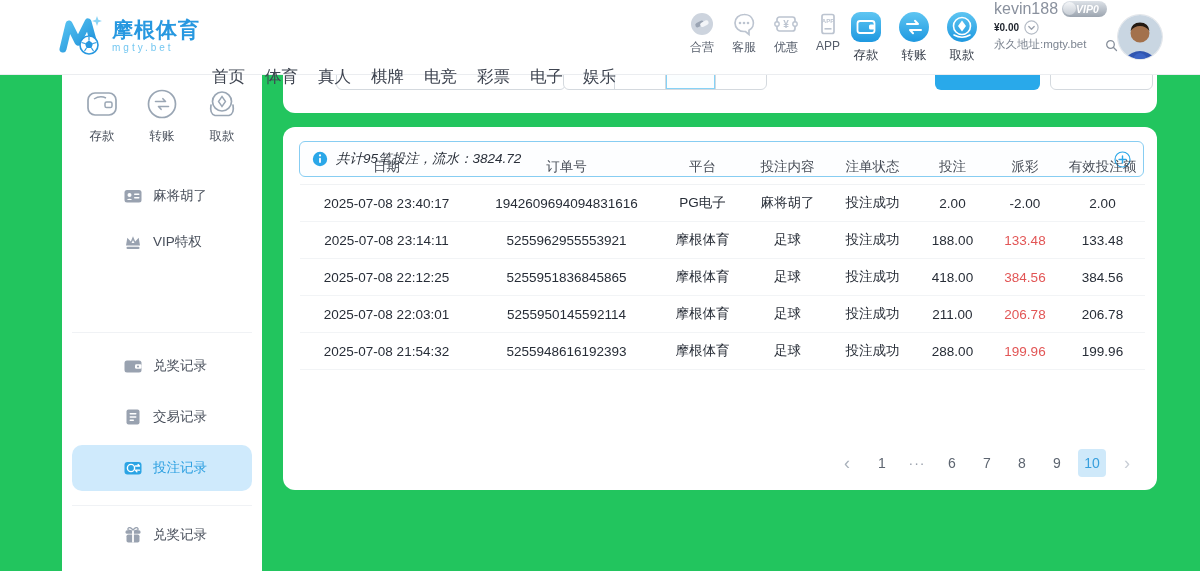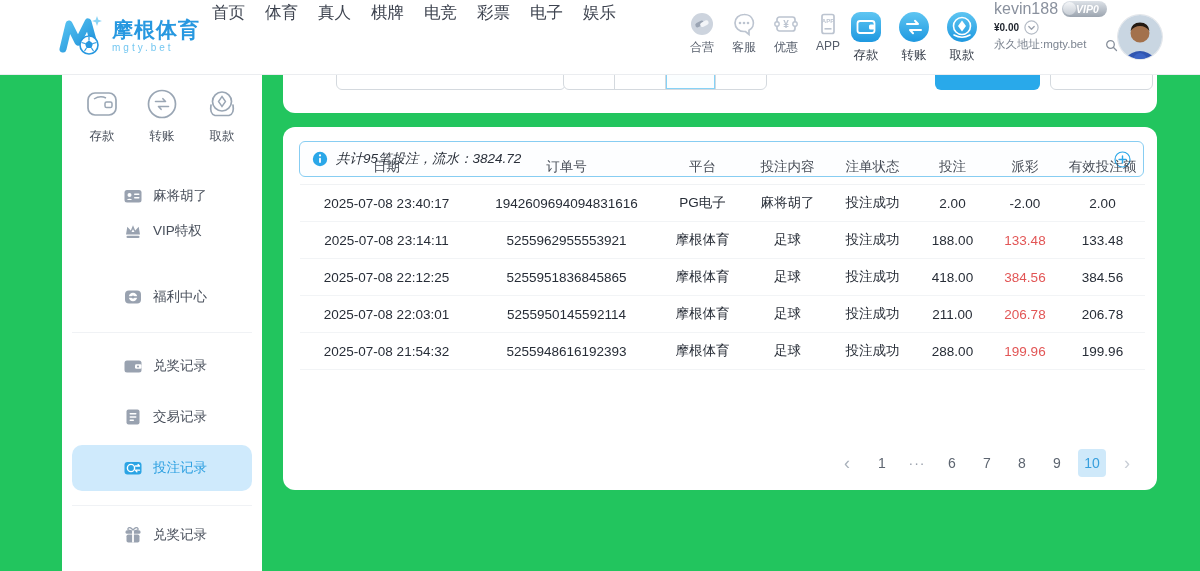--- a/index.html
+++ b/index.html
@@ -5,21 +5,21 @@
   * { margin:0; padding:0; box-sizing:border-box; }
   html,body { width:1200px; height:571px; }
   body { font-family:"Liberation Sans","DejaVu Sans",sans-serif; }
   .stage { position:relative; width:1200px; height:571px; background:#22c55e; overflow:hidden; }
 
   
   .header { position:absolute; top:0; left:0; width:1200px; height:75px; background:#fff; border-bottom:1px solid #ebedf0; z-index:5; }
   .logo { position:absolute; left:56px; top:13px; display:flex; align-items:center; gap:6px; }
   .logo-name { font-size:21px; font-weight:bold; color:#2798e0; letter-spacing:1px; line-height:24px; }
   .logo-domain { font-size:10px; color:#74c7f1; letter-spacing:3px; line-height:12px; }
-  .nav { position:absolute; left:212px; top:2px; height:80px; display:flex; align-items:flex-start; gap:20px; }
+  .nav { position:absolute; left:212px; top:8px; height:80px; display:flex; align-items:flex-end; gap:20px; }
   .nav-item { font-size:16.5px; color:#3e4450; cursor:pointer; white-space:nowrap; }
   .tools { position:absolute; left:686px; top:11px; display:flex; gap:10px; }
   .tool { width:32px; display:flex; flex-direction:column; align-items:center; gap:2px; cursor:pointer; }
   .tool-label { font-size:12px; color:#565e6b; white-space:nowrap; }
   .quick { position:absolute; left:848px; top:10px; display:flex; gap:12px; }
   .quick-item { width:36px; display:flex; flex-direction:column; align-items:center; gap:3px; cursor:pointer; }
   .quick-label { font-size:12.5px; color:#333a46; white-space:nowrap; }
   .user { position:absolute; left:994px; top:0; width:120px; }
   .user-row1 { display:flex; align-items:center; gap:4px; }
   .user-name { font-size:16px; color:#8a919e; }
@@ -273,42 +273,31 @@
           <rect x="1.5" y="4" width="17" height="12.5" rx="2.5" fill="#99a2b0"></rect>
           <circle cx="6.5" cy="9" r="2" fill="#fff"></circle>
           <path d="M3.8 14 q2.7 -2.6 5.4 0 Z" fill="#fff"></path>
           <rect x="11" y="7.5" width="5.5" height="1.5" rx="0.7" fill="#fff"></rect>
           <rect x="11" y="11" width="5.5" height="1.5" rx="0.7" fill="#fff"></rect>
         </svg>
       </span>
       <span class="menu-label">麻将胡了</span>
     </div>
 
-    <div class="menu-item" style="top:133px;text-align:center;">
+    <div class="menu-item" style="top:144px;text-align:center;">
       <span>
         <svg width="20" height="20" viewBox="0 0 20 20">
           <path d="M3 13.5 L4.3 5.8 L7.8 9.4 L10 4.2 L12.2 9.4 L15.7 5.8 L17 13.5 Z" fill="#99a2b0"></path>
           <rect x="3.5" y="14.8" width="13" height="2.2" rx="1.1" fill="#99a2b0"></rect>
           <path d="M8.5 11 L10 8.2 L11.5 11 Z" fill="#fff"></path>
         </svg>
       </span>
       <span class="menu-label">VIP特权</span>
     </div>
 
-    <div class="menu-item" style="top:199px;">
-      <span>
-        <svg width="20" height="20" viewBox="0 0 20 20">
-          <rect x="2" y="3.5" width="16" height="13" rx="4" fill="#99a2b0"></rect>
-          <circle cx="10" cy="10" r="4.2" fill="#fff"></circle>
-          <rect x="2" y="9.2" width="16" height="1.6" fill="#99a2b0"></rect>
-          <circle cx="10" cy="10" r="1.5" fill="#99a2b0"></circle>
-        </svg>
-      </span>
-      <span class="menu-label">福利中心</span>
-    </div>
 
     <div class="side-divider" style="top:257px;"></div>
 
     <div class="menu-item" style="top:268px;">
       <span>
         <svg width="20" height="20" viewBox="0 0 20 20">
           <rect x="1.5" y="4.5" width="17" height="12" rx="2.5" fill="#99a2b0"></rect>
           <rect x="12" y="8.2" width="6.5" height="4.6" rx="1.4" fill="#fff"></rect>
           <circle cx="15" cy="10.5" r="1.1" fill="#99a2b0"></circle>
         </svg>

